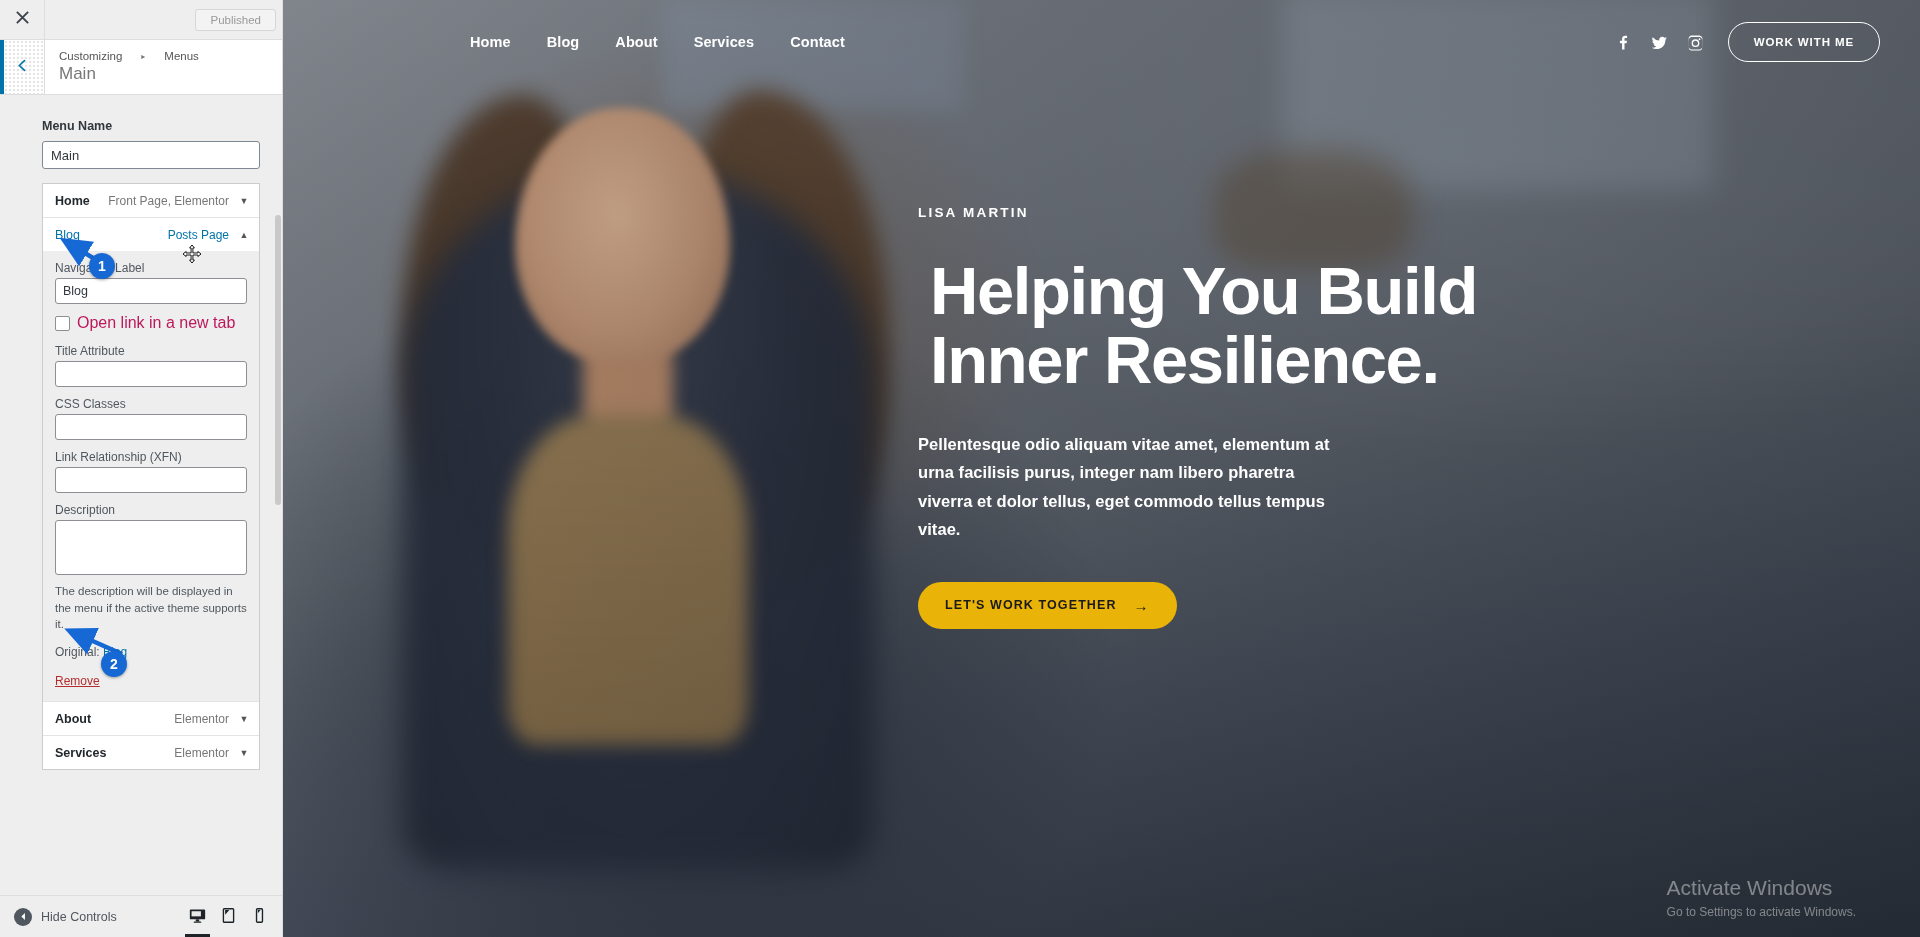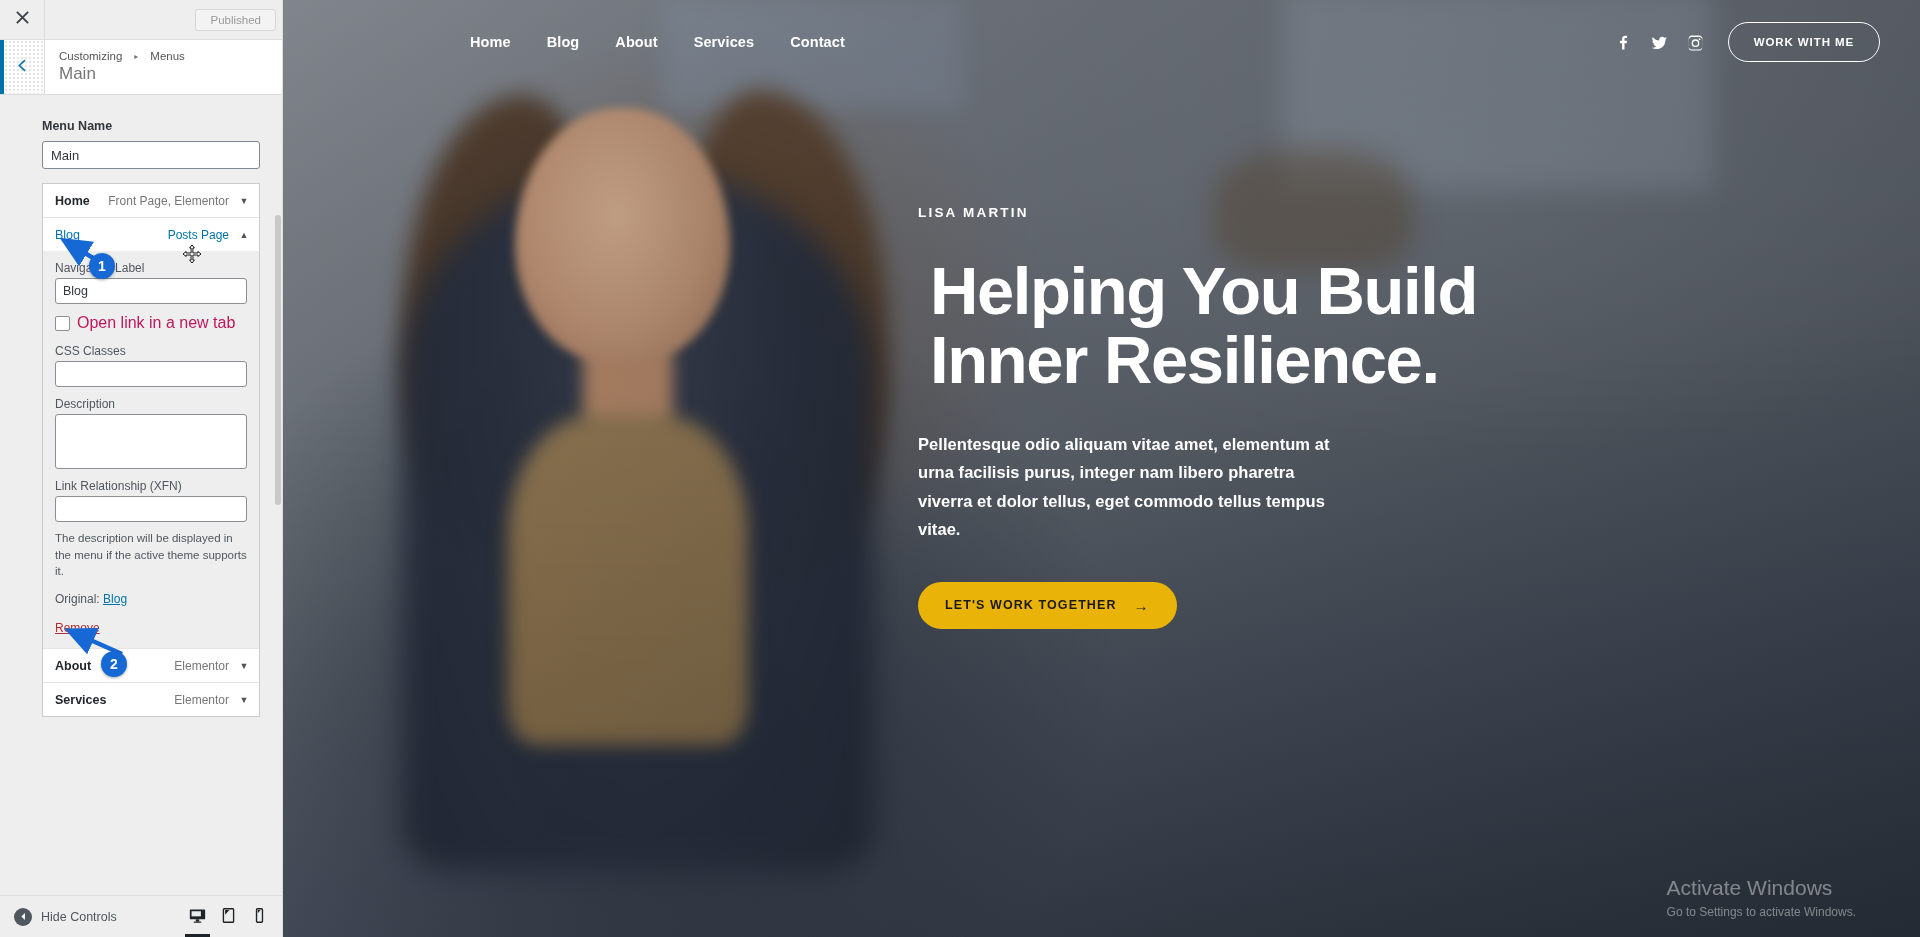--- a/index.html
+++ b/index.html
@@ -49,21 +49,21 @@
     background-size:4px 4px;
   }
   .cz-back::before {
     content:""; position:absolute; left:0; top:0; bottom:0; width:4px;
     background:#0073aa;
   }
   .cz-back svg { width:13px; height:13px; }
   .cz-panelhead-txt { padding:8px 14px; }
   .cz-crumb {
     font-size:11.5px; color:#555; margin-bottom:3px;
-    display:flex; align-items:center; gap:12px;
+    display:flex; align-items:center; gap:19px;
   }
   .cz-crumb .sep { font-size:8px; color:#777; }
   .cz-maintitle { font-size:17px; color:#777; font-weight:400; line-height:1.1; }
 
   .cz-body {
     flex:1; overflow:hidden; position:relative; background:#eee;
     padding:24px 0 0 0;
   }
   .cz-scroll { position:relative;margin-left:20px; }
   .cz-sectlabel {
@@ -346,34 +346,38 @@
             <div class="fld">
               <label class="fld-label">Navigation Label</label>
               <input class="fld-input" type="text" value="Blog" style="">
             </div>
 
             <div class="chk-row">
               <span class="chk-box"></span>
               <span class="chk-label">Open link in a new tab</span>
             </div>
 
+            <div class="fld">
+              <label class="fld-label">Title Attribute</label>
+              <input class="fld-input" type="text" value="" style="">
+            </div>
 
             <div class="fld">
               <label class="fld-label">CSS Classes</label>
               <input class="fld-input" type="text" value="" style="">
             </div>
 
             <div class="fld">
+              <label class="fld-label">Link Relationship (XFN)</label>
+              <input class="fld-input" type="text" value="" style="">
+            </div>
+
+            <div class="fld">
               <label class="fld-label">Description</label>
               <textarea class="fld-textarea" style=""></textarea>
-            </div>
-
-            <div class="fld">
-              <label class="fld-label">Link Relationship (XFN)</label>
-              <input class="fld-input" type="text" value="" style="">
             </div>
 
             <div class="fld-help">The description will be displayed in the menu if the active theme supports it.</div>
 
             <div class="orig-row">
               <span>Original:</span>
               <a href="#">Blog</a>
             </div>
 
             <a class="remove-link" href="#">Remove</a>

